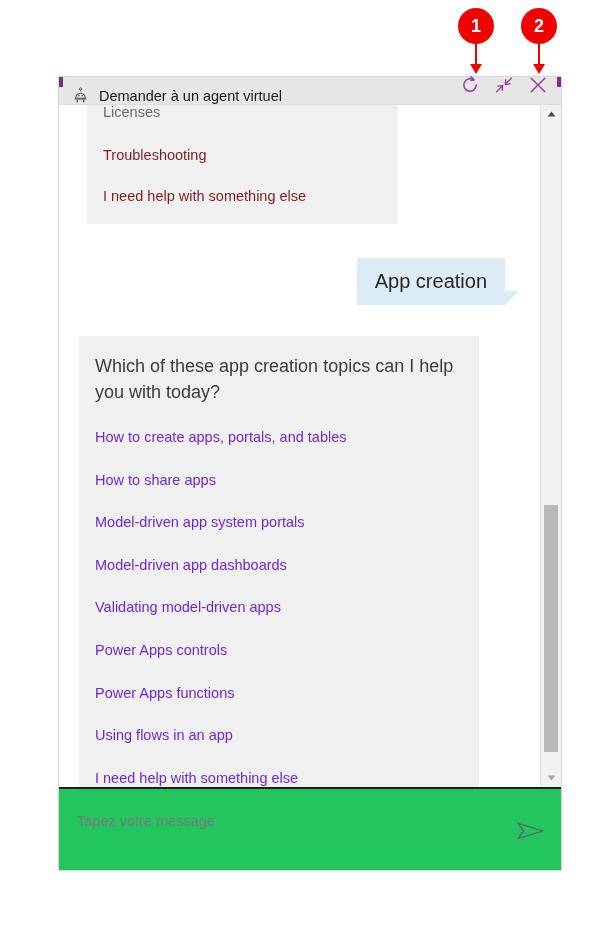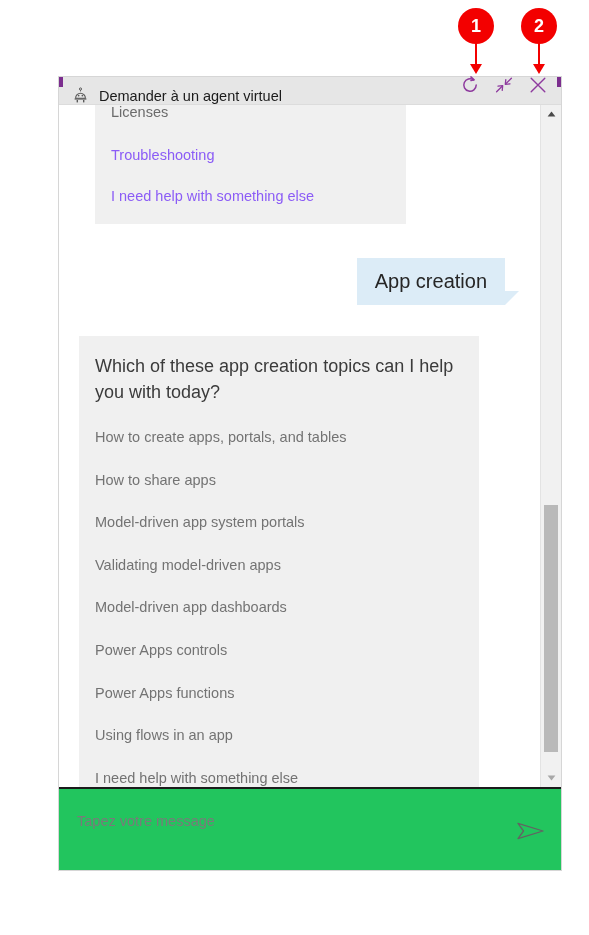--- a/index.html
+++ b/index.html
@@ -100,34 +100,34 @@
   .bot-bubble {
     background: #f0f0f0;
     color: #444444;
     font-size: 14.5px;
     line-height: 1.35;
     box-sizing: border-box;
   }
 
   
   #bubble-clipped {
-    margin-left: 36px;
+    margin-left: 28px;
     width: 311px;
     padding: 0 16px 18px 16px;
     margin-top: 0;
   }
   #bubble-clipped .clip-line {
     height: 20px;
     overflow: hidden;
     line-height: 1.0;
     color: #6b6b6b;
     font-size: 14.5px;
   }
   .past-option {
-    color: #8b5cf6;
+    color: #7f1d1d;
     font-size: 14.5px;
     margin-top: 21px;
     cursor: pointer;
   }
 
   
   #bubble-user-wrap { margin-top: 34px; margin-right: 35px; position: relative; }
   #bubble-user {
     background: #dcecf7;
     color: #262626;
@@ -153,21 +153,21 @@
     padding: 18px 16px 22px 16px;
   }
   #topics-question {
     color: #3b3b3b;
     font-size: 18px;
     line-height: 1.42;
     margin-bottom: 8px;
   }
   .topic-link {
     display: block;
-    color: #737373;
+    color: #6d28d9;
     font-size: 14.5px;
     margin-top: 23px;
     cursor: pointer;
     text-decoration: none;
   }
 
   
   #scrollbar {
     position: absolute;
     right: 0;
@@ -334,22 +334,22 @@
           <div id="bubble-user">App creation</div>
         </div>
       </div>
 
       <div class="msg-row bot">
         <div class="bot-bubble" id="bubble-topics">
           <div id="topics-question">Which of these app creation topics can I help you with today?</div>
           <a class="topic-link">How to create apps, portals, and tables</a>
           <a class="topic-link">How to share apps</a>
           <a class="topic-link">Model-driven app system portals</a>
+          <a class="topic-link">Model-driven app dashboards</a>
           <a class="topic-link">Validating model-driven apps</a>
-          <a class="topic-link">Model-driven app dashboards</a>
           <a class="topic-link">Power Apps controls</a>
           <a class="topic-link">Power Apps functions</a>
           <a class="topic-link">Using flows in an app</a>
           <a class="topic-link">I need help with something else</a>
         </div>
       </div>
 
     </div>
 
     <div id="scrollbar">

